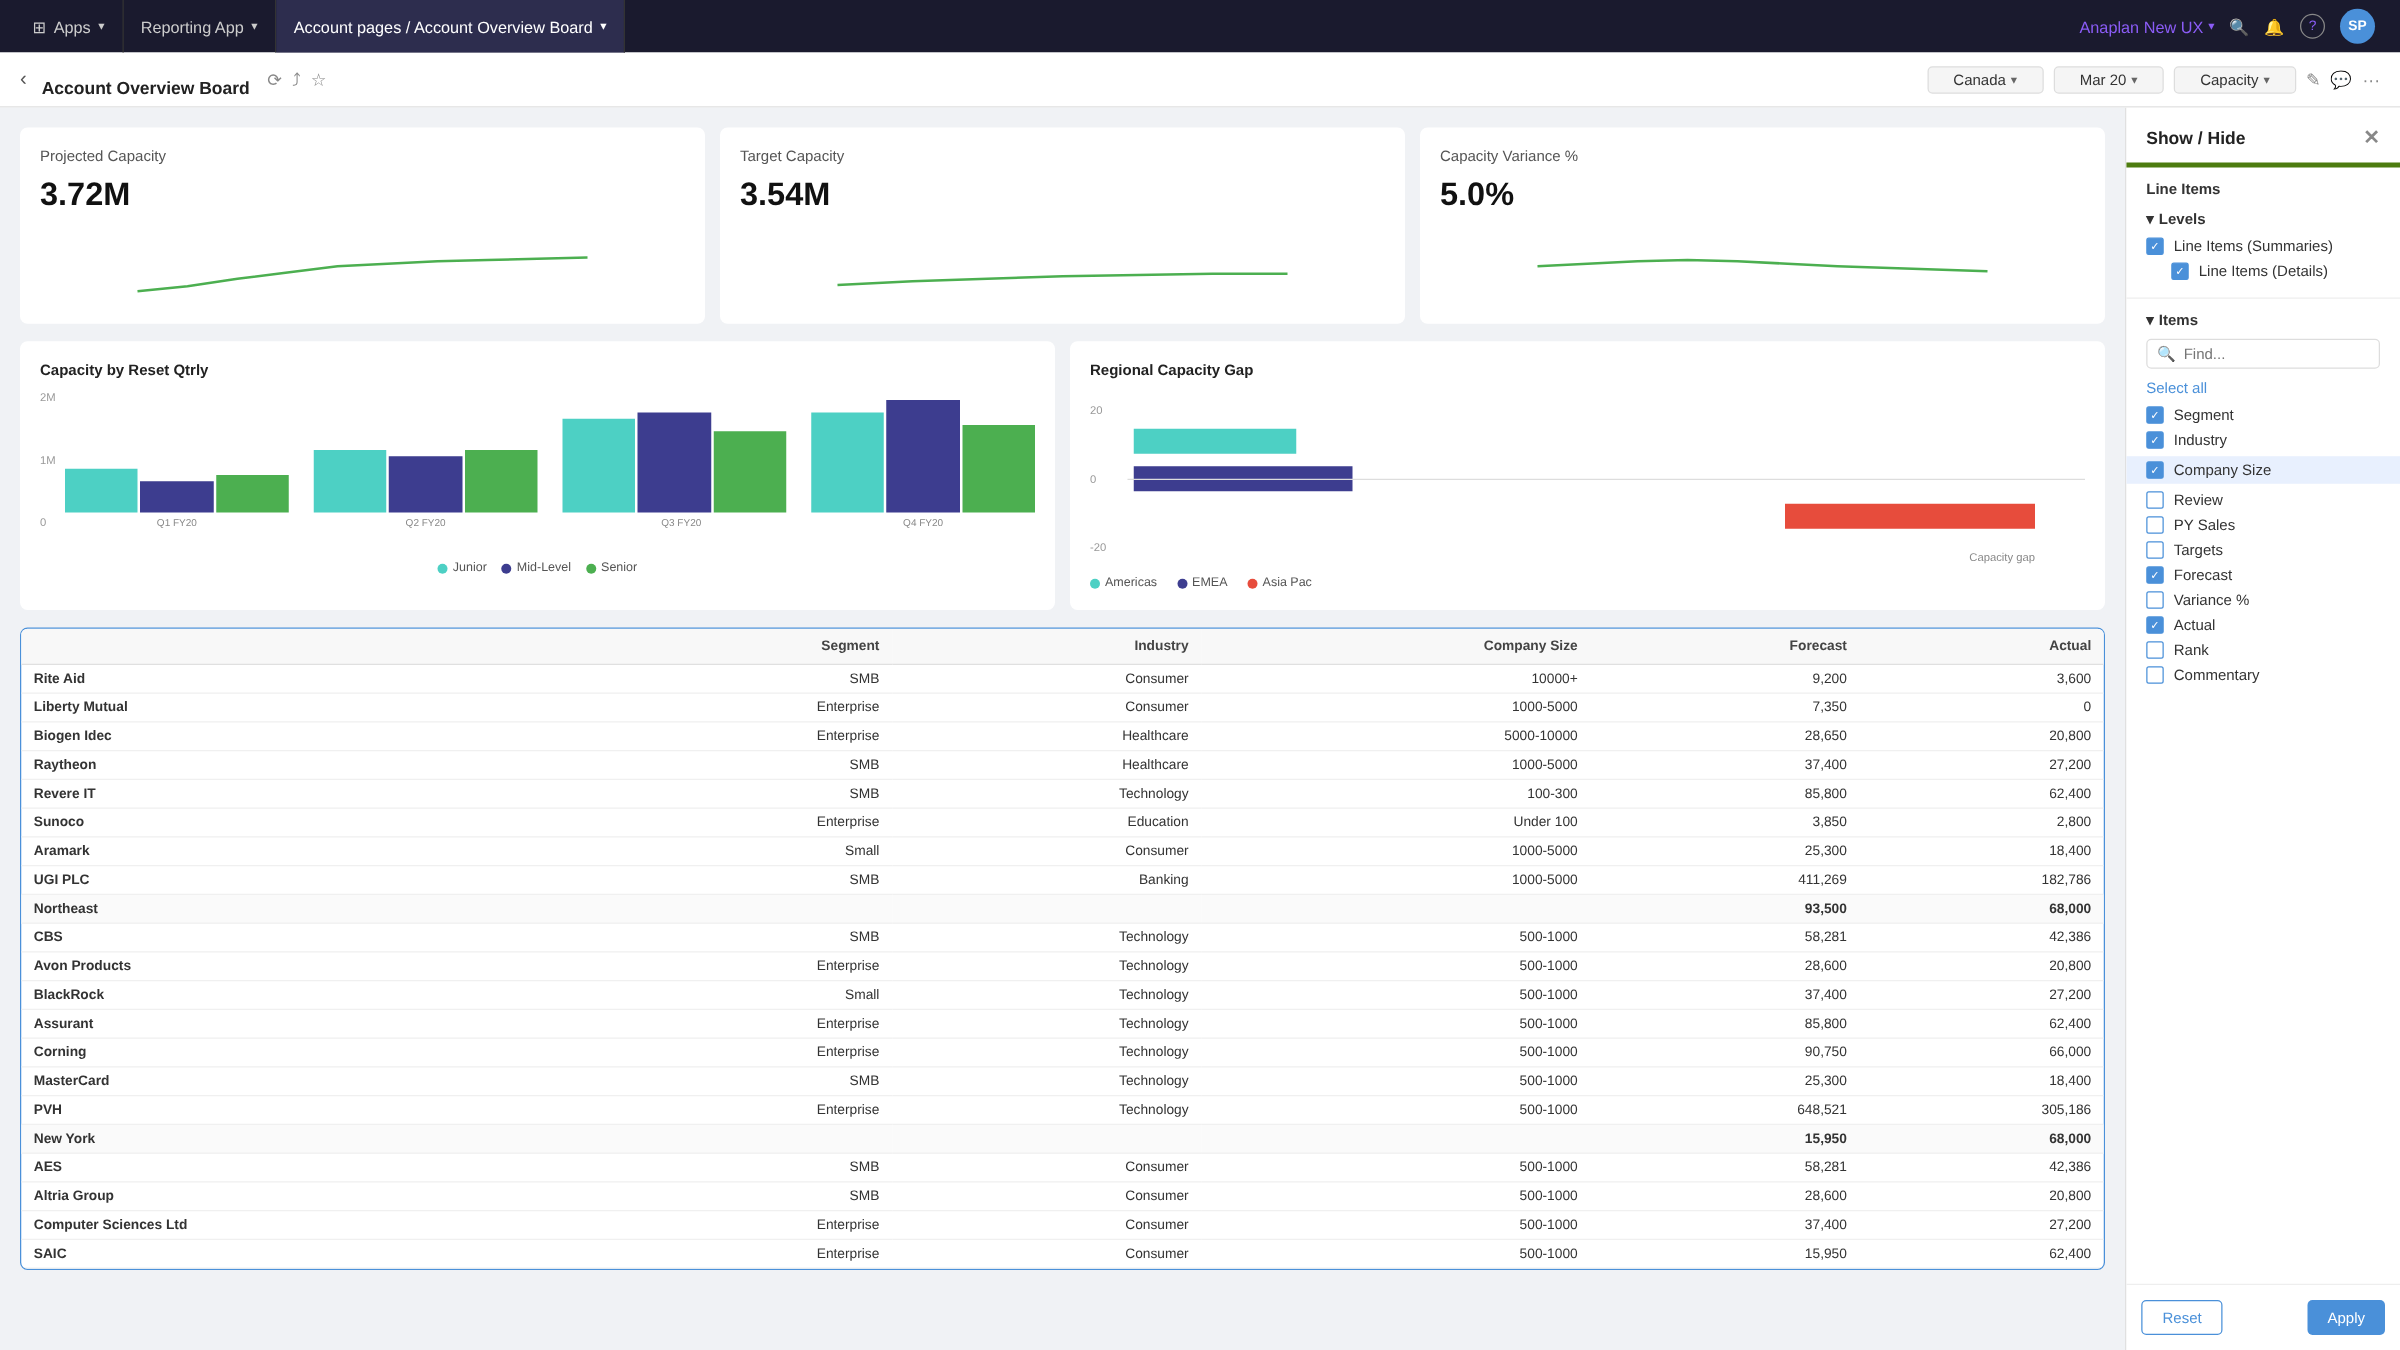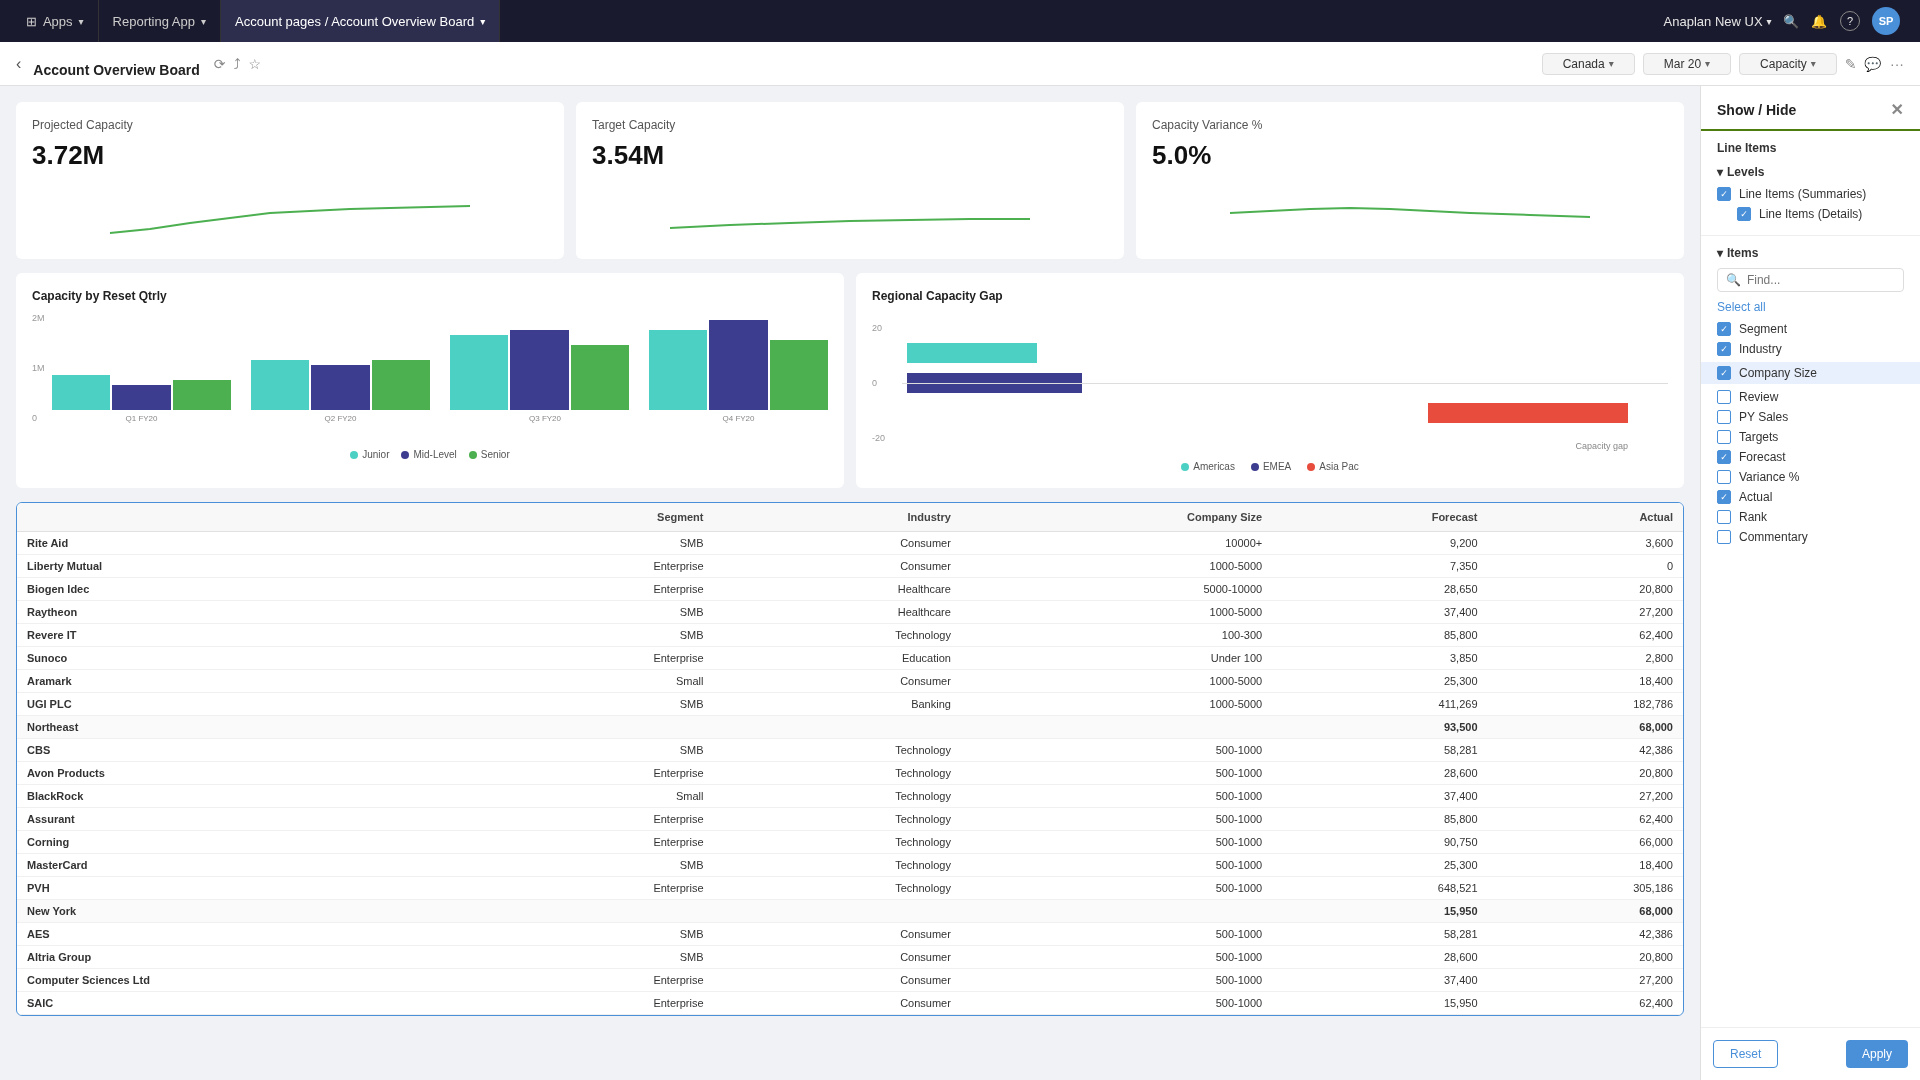--- a/index.html
+++ b/index.html
@@ -28,21 +28,21 @@
     }
     .top-nav-item:first-child { border-left: none; }
     .top-nav-item.active { background: #2d2d4e; color: #fff; }
     .top-nav-right {
       margin-left: auto;
       display: flex;
       align-items: center;
       gap: 12px;
       padding-right: 8px;
     }
-    .top-nav-right span { color: #e5e5e5; font-size: 13px; cursor: pointer; }
+    .top-nav-right span { color: #8b5cf6; font-size: 13px; cursor: pointer; }
     .avatar {
       width: 28px; height: 28px;
       background: #4a90d9;
       border-radius: 50%;
       display: flex; align-items: center; justify-content: center;
       color: #fff; font-size: 11px; font-weight: bold;
     }
 
     
     .sub-nav {
@@ -111,21 +111,21 @@
     }
     .chart-card {
       background: #fff;
       border-radius: 6px;
       padding: 16px;
     }
     .chart-title { font-size: 12px; font-weight: 600; color: #222; margin-bottom: 10px; }
     .chart-legend { display: flex; gap: 12px; margin-top: 6px; justify-content: center; }
     .legend-item { display: flex; align-items: center; gap: 4px; font-size: 10px; color: #555; }
     .legend-dot { width: 8px; height: 8px; border-radius: 50%; }
-    .regional-legend { display: flex; gap: 16px; margin-top: 8px; justify-content: center; }
+    .regional-legend { display: flex; gap: 16px; margin-top: 8px; justify-content: flex-start; }
 
     
     .data-table-card {
       background: #fff;
       border-radius: 6px;
       border: 1.5px solid #4a90d9;
       overflow: hidden;
     }
     .data-table { width: 100%; border-collapse: collapse; }
     .data-table th {
@@ -158,21 +158,21 @@
       overflow-y: auto;
     }
     .side-panel-header {
       display: flex;
       align-items: center;
       justify-content: space-between;
       padding: 14px 16px 10px;
       font-size: 14px;
       font-weight: 600;
       color: #222;
-      border-bottom: 2px solid #4d7c0f;
+      border-bottom: 4px solid #4d7c0f;
     }
     .side-panel-close { cursor: pointer; color: #888; font-size: 16px; }
     .side-section-title {
       font-size: 12px;
       font-weight: 600;
       color: #333;
       margin-bottom: 8px;
       display: flex;
       align-items: center;
       gap: 4px;

